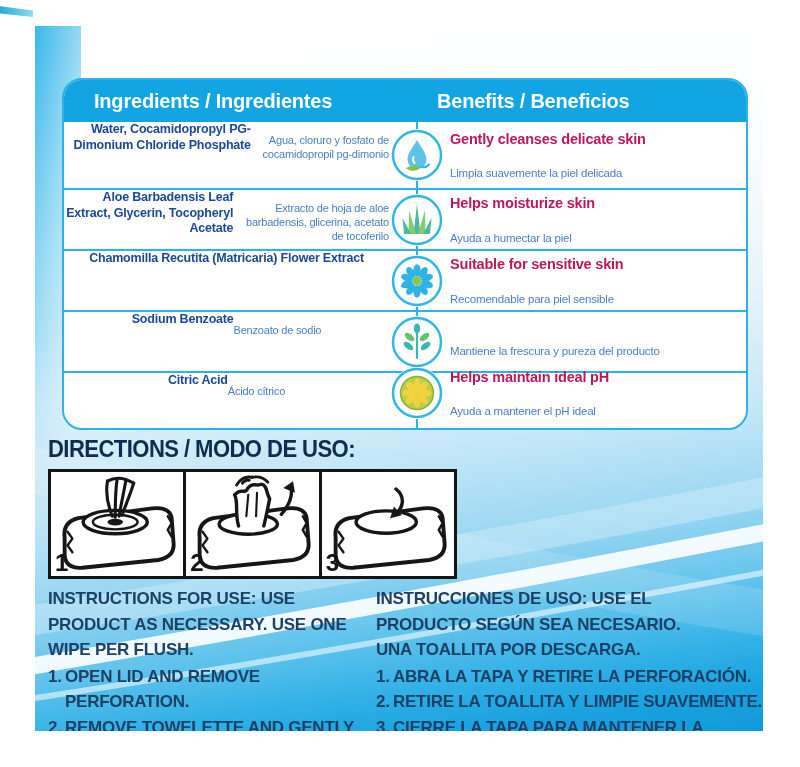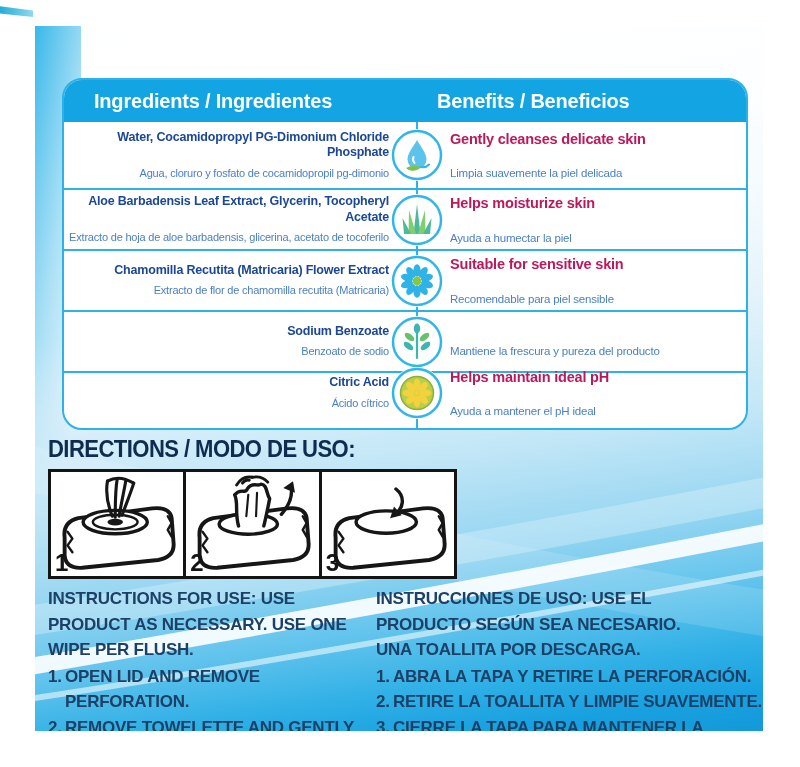--- a/index.html
+++ b/index.html
@@ -38,28 +38,28 @@
     display:flex;align-items:center;position:relative;letter-spacing:-0.2px;
   }
   .thead .h-ing{margin-left:30px;}
   .thead .h-ben{position:absolute;left:373px;}
   .tbody{position:relative;display:flex;flex-direction:column;height:306px;}
   .vline{position:absolute;left:352px;top:0;bottom:0;width:2px;background:#2cb2e8;}
   .row{position:relative;box-sizing:border-box;}
   .row + .row{border-top:2px solid #2cb2e8;}
   .cell-ing{
     position:absolute;left:0;top:0;bottom:0;width:353px;box-sizing:border-box;
-    padding-right:28px;display:flex;flex-direction:column;justify-content:center;text-align:right;
+    padding-right:28px;display:flex;flex-direction:row;justify-content:center;text-align:right;
   }
   .cell-ben{
     position:absolute;left:353px;top:0;bottom:0;right:0;box-sizing:border-box;
     padding-left:33px;display:flex;flex-direction:column;justify-content:center;text-align:left;
   }
   .ing-en{color:#1c4796;font-weight:bold;font-size:12.5px;line-height:1.25;letter-spacing:-0.2px;}
-  .ing-es{color:#4a7fc4;font-size:11px;line-height:1.25;margin-top:6px;letter-spacing:-0.2px;}
+  .ing-es{color:#4a7fc4;font-size:11px;line-height:1.25;margin-top:12px;letter-spacing:-0.2px;}
   .ben-en{color:#be185d;font-weight:bold;font-size:14.5px;line-height:1.2;letter-spacing:-0.2px;}
   .ben-es{color:#4a7fc4;font-size:11.5px;margin-top:19px;letter-spacing:-0.2px;}
   .icon-wrap{
     position:absolute;left:353px;top:50%;transform:translate(-50%,-50%);
     width:52px;height:52px;border-radius:50%;background:#fff;z-index:2;
   }
   .icon-wrap svg{display:block;}
   
   .dir-heading{
     position:absolute;left:13px;top:410px;
@@ -151,21 +151,20 @@
         </div>
         <div class="cell-ben">
           <div class="ben-en">Helps moisturize skin</div>
           <div class="ben-es">Ayuda a humectar la piel</div>
         </div>
       </div>
 
       <div class="row" style="height:61px">
         <div class="cell-ing">
           <div class="ing-en">Chamomilla Recutita (Matricaria) Flower Extract</div>
-          <div class="ing-es">Extracto de flor de chamomilla recutita (Matricaria)</div>
         </div>
         <div class="icon-wrap">
           <svg viewBox="0 0 52 52">
             <circle cx="26" cy="26" r="24" fill="#ffffff" stroke="#31b6e8" stroke-width="2.5"></circle>
             <g fill="#2fb3e6">
               <ellipse cx="26" cy="15.5" rx="3.6" ry="6.2"></ellipse>
               <ellipse cx="26" cy="15.5" rx="3.6" ry="6.2" transform="rotate(36 26 26)"></ellipse>
               <ellipse cx="26" cy="15.5" rx="3.6" ry="6.2" transform="rotate(72 26 26)"></ellipse>
               <ellipse cx="26" cy="15.5" rx="3.6" ry="6.2" transform="rotate(108 26 26)"></ellipse>
               <ellipse cx="26" cy="15.5" rx="3.6" ry="6.2" transform="rotate(144 26 26)"></ellipse>

